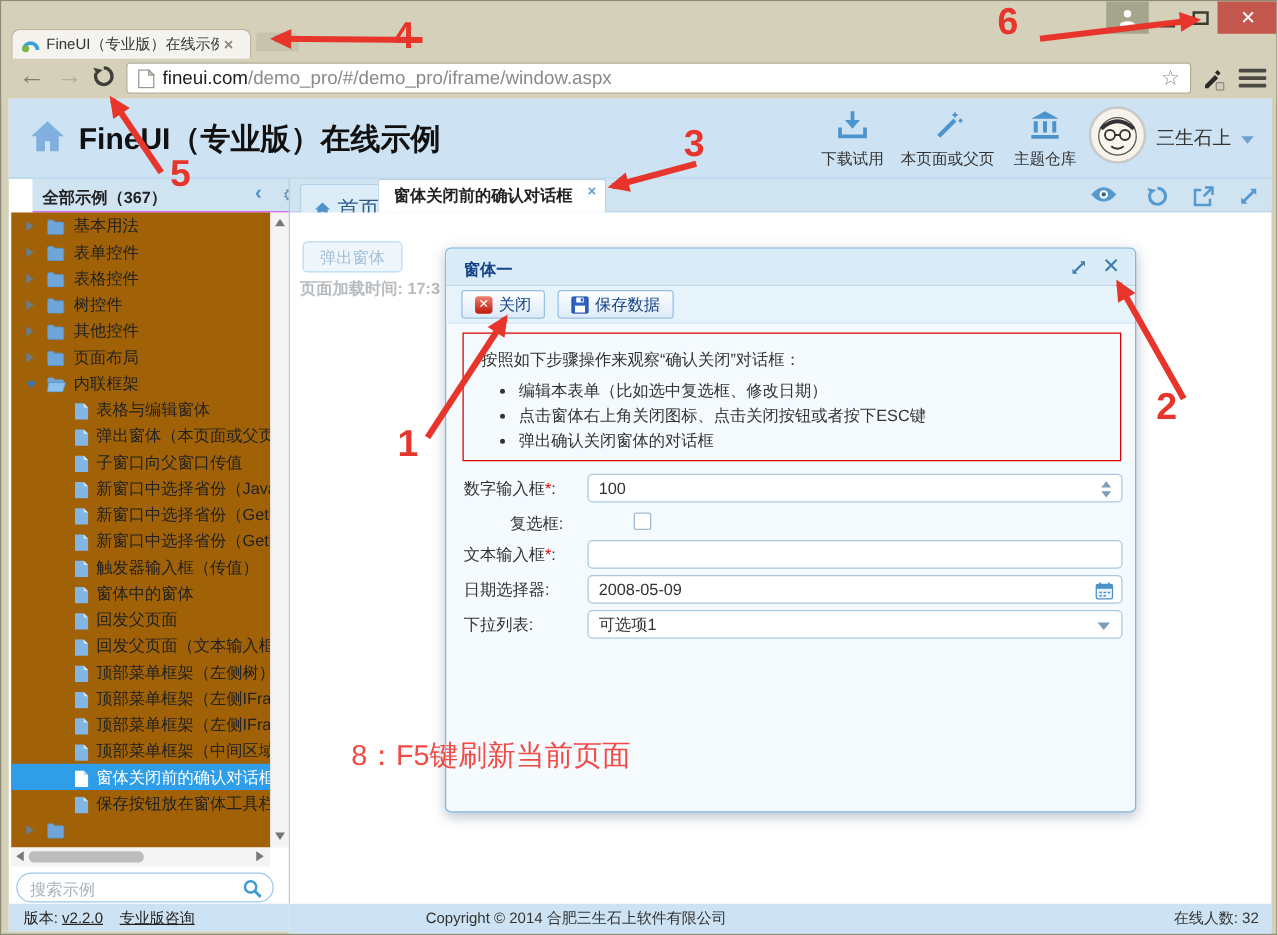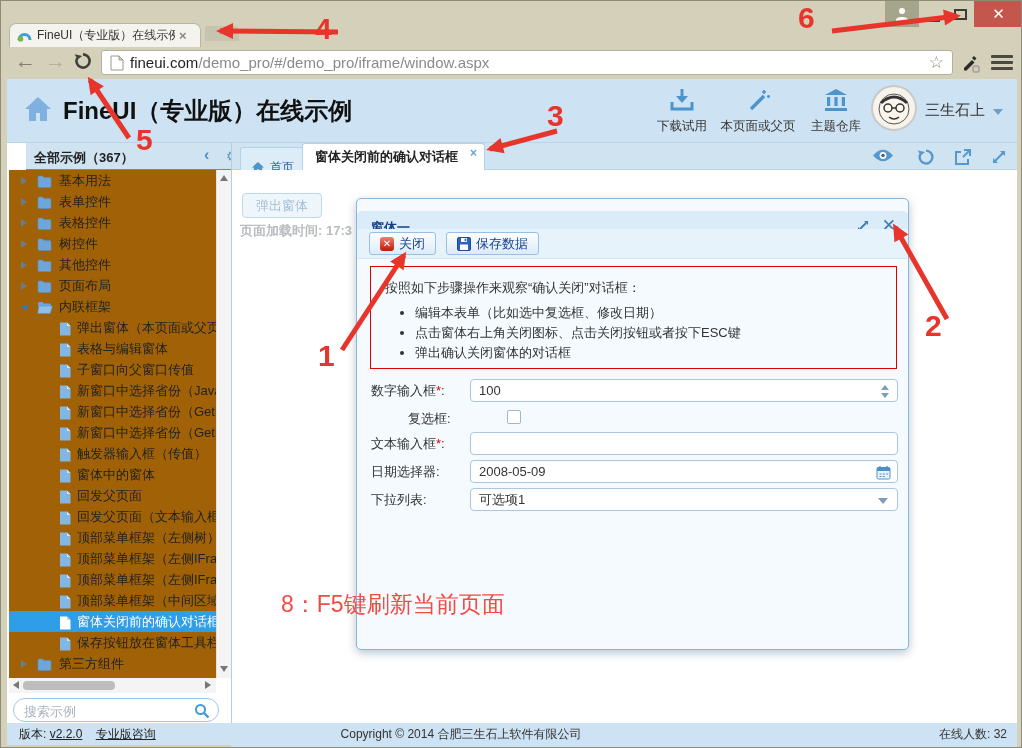--- a/index.html
+++ b/index.html
@@ -80,34 +80,34 @@
 
   
   .sb-footer { position:absolute; left:0; top:644px; width:224px; height:22px; background:#cde2f2; font-size:12px; color:#222; line-height:22px; padding-left:12px; }
   .sb-footer a { color:#222; text-decoration:underline; margin-right:10px; cursor:pointer; }
   .main-footer { position:absolute; left:224px; top:644px; width:786px; height:31px; background:#cde2f2; font-size:12px; color:#333; line-height:22px; }
   .copyright { position:absolute; left:0px; width:460px; text-align:center; }
   .online { position:absolute; right:10px; }
 
   
   .tabstrip { position:absolute; left:225px; top:64px; width:785px; height:27px; background:#cfe3f1; border-bottom:1px solid #b5d2e8; }
-  .tab-home { position:absolute; left:8px; top:4px; height:40px; background:#dcedf8; border:1px solid #b5d2e8; border-bottom:none; border-radius:3px 3px 0 0; display:flex; align-items:center; padding:0 10px; font-size:12px; color:#2a5d8c; cursor:pointer; }
+  .tab-home { position:absolute; left:8px; top:4px; height:40px; background:#dcedf8; border:1px solid #b5d2e8; border-bottom:none; border-radius:3px 3px 0 0; display:flex; align-items:center; padding:0 10px; font-size:17px; color:#2a5d8c; cursor:pointer; }
   .tab-home .hmini { margin-right:5px; }
   .tab-active { position:absolute; left:70px; top:0; height:27px; background:#fff; border:1px solid #b5d2e8; border-bottom:none; border-radius:3px 3px 0 0; display:flex; align-items:center; padding:0 26px 0 12px; font-size:13px; font-weight:bold; color:#222; }
   .tab-active .tclose { position:absolute; right:7px; top:2px; font-size:12px; font-weight:bold; color:#6aa0cc; cursor:pointer; }
   .strip-icon { position:absolute; top:5px; cursor:pointer; }
   .si-eye { left:640px; } .si-refresh { left:685px; } .si-ext { left:722px; } .si-expand { left:758px; }
 
   .content { position:absolute; left:225px; top:91px; width:785px; height:553px; background:#fff; }
   .popup-btn { position:absolute; left:10px; top:23px; width:80px; height:25px; border:1px solid #bcd9ee; border-radius:4px; background:#eef6fc; color:#a3bfd4; font-size:13px; text-align:center; line-height:23px; }
   .loadtime { position:absolute; left:8px; top:52px; width:117px; height:18px; overflow:hidden; font-size:13px; font-weight:bold; color:#b8bcbf; white-space:nowrap; }
 
   
   .dialog { position:absolute; left:349px; top:119px; width:553px; height:452px; background:#f4fafd; border:1px solid #86b7dc; border-radius:5px; box-shadow:0 3px 10px rgba(60,90,120,.35); }
-  .dlg-header { position:absolute; left:0; top:12px; width:100%; height:30px; background:#d9ecf8; border-bottom:1px solid #bcd7ea; border-radius:5px 5px 0 0; }
+  .dlg-header { position:absolute; left:0; top:0; width:100%; height:30px; background:#d9ecf8; border-bottom:1px solid #bcd7ea; border-radius:5px 5px 0 0; }
   .dlg-title { position:absolute; left:14px; top:8px; font-size:13px; font-weight:bold; color:#15428b; }
   .dlg-max { position:absolute; right:38px; top:8px; cursor:pointer; }
   .dlg-close { position:absolute; right:12px; top:4px; font-size:17px; font-weight:bold; color:#3e7cb0; cursor:pointer; }
   .dlg-toolbar { position:absolute; left:0; top:30px; width:100%; height:30px; background:#e7f3fb; border-bottom:1px solid #d2e6f4; display:flex; align-items:center; padding-left:12px; gap:10px; }
   .dlg-btn { display:inline-flex; align-items:center; gap:5px; height:23px; padding:0 10px; border:1px solid #98c0e2; border-radius:3px; background:linear-gradient(#fdfeff,#dcebf8); font-size:13px; color:#15428b; cursor:pointer; }
   .icon-redx { width:14px; height:14px; border-radius:3px; background:linear-gradient(#f08071,#c01808); color:#fff; font-size:10px; font-weight:bold; text-align:center; line-height:14px; }
   .notice { position:absolute; left:13px; top:67px; width:527px; height:103px; border:1px solid #dd0000; font-size:13px; color:#333; }
   .notice .intro { position:absolute; left:14px; top:12px; }
   .notice ul { position:absolute; left:44px; top:36px; line-height:20px; }
   .notice li { list-style:disc; }
@@ -297,28 +297,28 @@
               <path d="M1 2.5Q1 1 2.3 1h3.2l1.3 1.6h6Q14 2.6 14 4v1.5H1z" fill="#6fa6da"></path>
               <path d="M1.8 5h13.7l-2.3 7.5H0.7z" fill="#8cc0ea" stroke="#5590c8" stroke-width="0.6"></path>
             </svg></span>
           <span class="tlabel">内联框架</span>
         </div>
         <div class="tree-row file">
           <span class="ticon"><svg width="12" height="14" viewBox="0 0 12 14">
               <path d="M1 0.5h7l3.5 3.5v9.5H1z" fill="#82b6e4"></path>
               <path d="M8 0.5l3.5 3.5H8z" fill="#cfe5f7"></path>
             </svg></span>
+          <span class="tlabel">表格与编辑窗体</span>
+        </div>
+        <div class="tree-row file">
+          <span class="ticon"><svg width="12" height="14" viewBox="0 0 12 14">
+              <path d="M1 0.5h7l3.5 3.5v9.5H1z" fill="#82b6e4"></path>
+              <path d="M8 0.5l3.5 3.5H8z" fill="#cfe5f7"></path>
+            </svg></span>
           <span class="tlabel">弹出窗体（本页面或父页</span>
-        </div>
-        <div class="tree-row file">
-          <span class="ticon"><svg width="12" height="14" viewBox="0 0 12 14">
-              <path d="M1 0.5h7l3.5 3.5v9.5H1z" fill="#82b6e4"></path>
-              <path d="M8 0.5l3.5 3.5H8z" fill="#cfe5f7"></path>
-            </svg></span>
-          <span class="tlabel">表格与编辑窗体</span>
         </div>
         <div class="tree-row file">
           <span class="ticon"><svg width="12" height="14" viewBox="0 0 12 14">
               <path d="M1 0.5h7l3.5 3.5v9.5H1z" fill="#82b6e4"></path>
               <path d="M8 0.5l3.5 3.5H8z" fill="#cfe5f7"></path>
             </svg></span>
           <span class="tlabel">子窗口向父窗口传值</span>
         </div>
         <div class="tree-row file">
           <span class="ticon"><svg width="12" height="14" viewBox="0 0 12 14">
@@ -409,21 +409,20 @@
               <path d="M1 0.5h7l3.5 3.5v9.5H1z" fill="#82b6e4"></path>
               <path d="M8 0.5l3.5 3.5H8z" fill="#cfe5f7"></path>
             </svg></span>
           <span class="tlabel">保存按钮放在窗体工具栏</span>
         </div>
         <div class="tree-row folder">
           <span class="caret caret-right"></span>
           <span class="ticon"><svg width="15" height="13" viewBox="0 0 15 13">
               <path d="M1 2.5Q1 1 2.3 1h3.2l1.3 1.6h6Q14 2.6 14 4v7.5Q14 12.5 12.8 12.5H2.2Q1 12.5 1 11z" fill="#6fa6da" stroke="#5590c8" stroke-width="0.6"></path>
             </svg></span>
-          <span class="tlabel">第三方组件</span>
         </div>
       </div>
     <div class="sb-vscroll">
       <span class="tri tri-up" style="left:3px;top:5px;"></span>
       <span class="tri tri-down" style="left:3px;top:496px;"></span>
     </div>
     <div class="sb-hscroll">
       <span class="tri tri-left" style="left:4px;top:3px;"></span>
       <span class="tri tri-right" style="left:196px;top:3px;"></span>
       <div class="thumb"></div>

